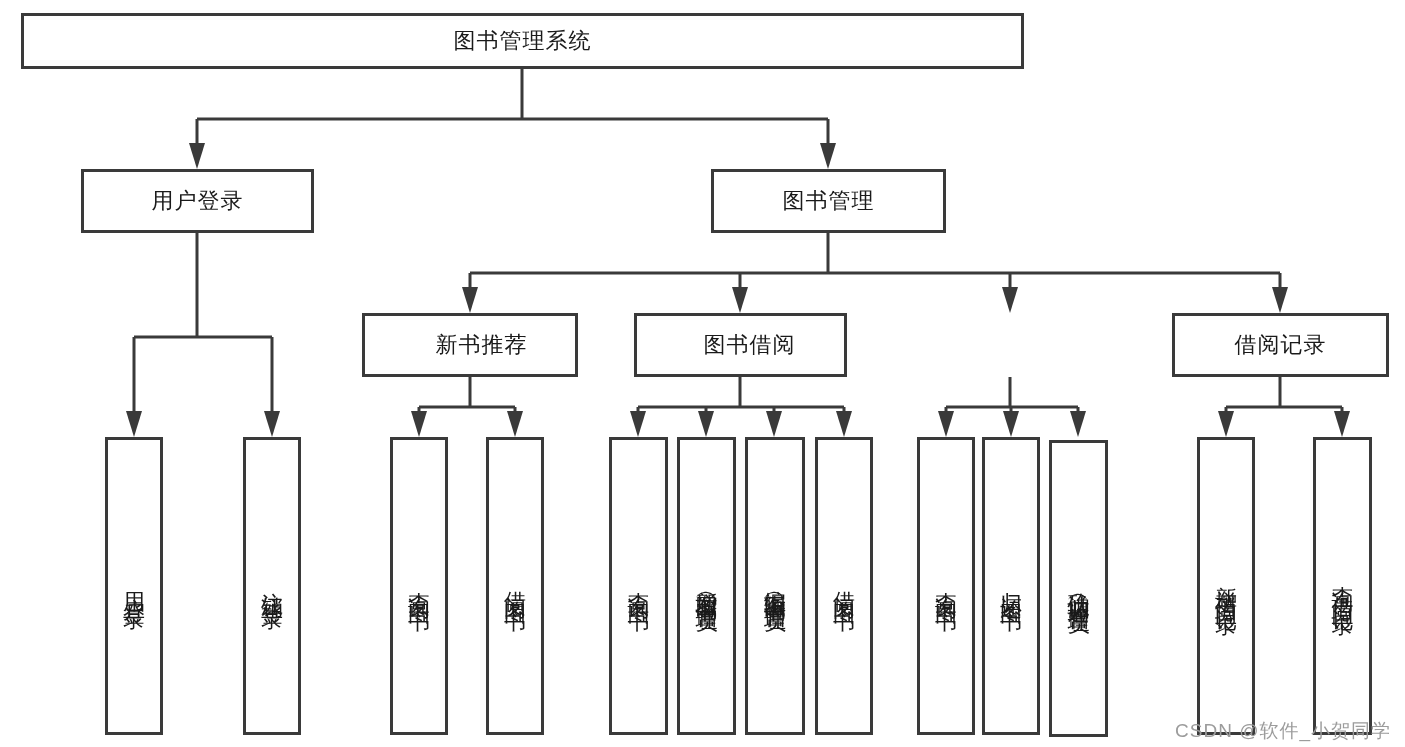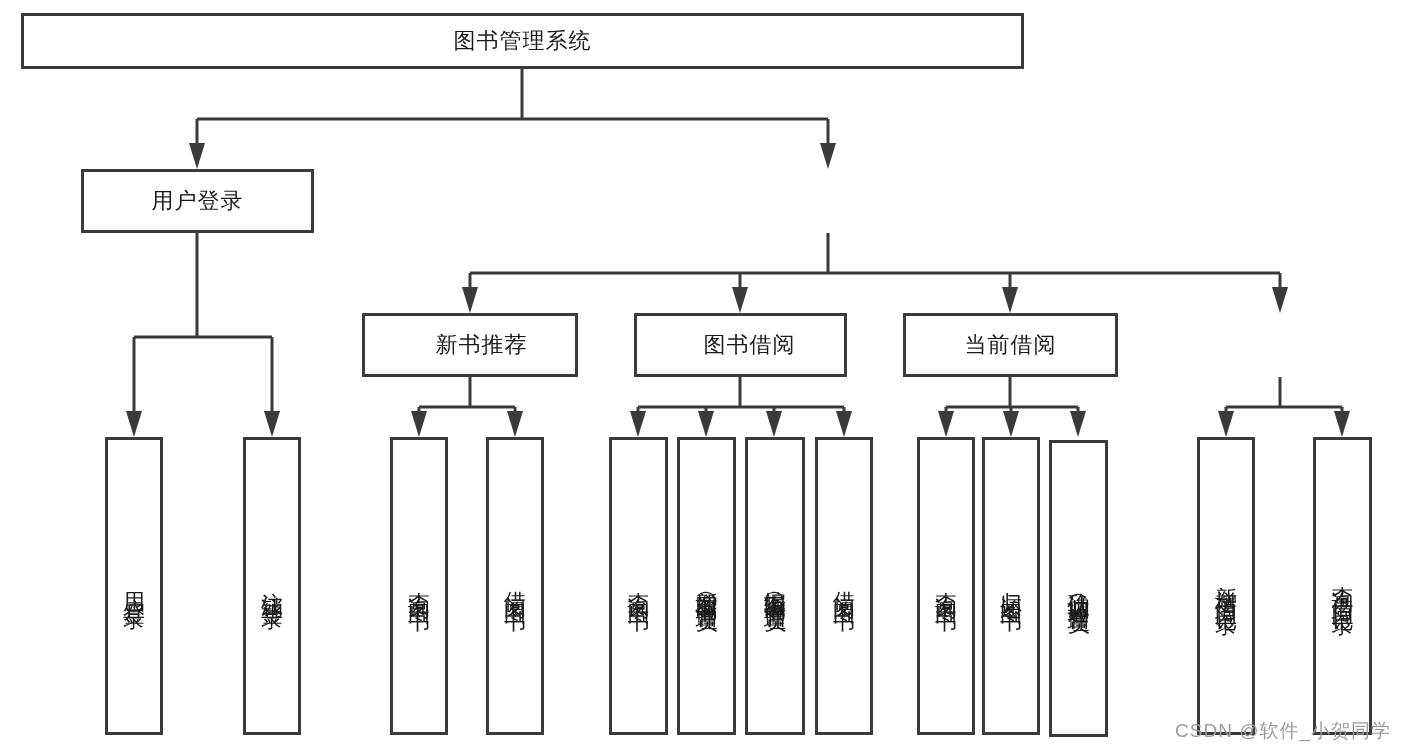--- a/index.html
+++ b/index.html
@@ -100,24 +100,25 @@
     <polygon points="1070,411 1086,411 1078,437"></polygon>
 
     <path d="M1280,377 L1280,407 M1226,407 L1342,407 M1226,407 L1226,412 M1342,407 L1342,412"></path>
     <polygon points="1218,411 1234,411 1226,437"></polygon>
     <polygon points="1334,411 1350,411 1342,437"></polygon>
   </svg>
 
   <div class="node h" style="left:21px; top:13px; width:1003px; height:56px;">图书管理系统</div>
 
   <div class="node h" style="left:81px; top:169px; width:233px; height:64px;">用户登录</div>
+  <div class="node h" style="left:711px; top:169px; width:235px; height:64px;">图书管理</div>
 
   <div class="node h" style="left:362px; top:313px; width:216px; height:64px;padding-left:23px;">新书推荐</div>
   <div class="node h" style="left:634px; top:313px; width:213px; height:64px;padding-left:18px;">图书借阅</div>
-  <div class="node h" style="left:903px; top:313px; width:215px; height:64px;">当前借阅</div>
+  <div class="node h" style="left:1172px; top:313px; width:217px; height:64px;">借阅记录</div>
 
   <div class="node v" style="left:105px; top:437px; width:58px; height:298px;">用户登录</div>
   <div class="node v" style="left:243px; top:437px; width:58px; height:298px;">注销登录</div>
 
   <div class="node v" style="left:390px; top:437px; width:58px; height:298px;">查询图书</div>
   <div class="node v" style="left:486px; top:437px; width:58px; height:298px;">借阅图书</div>
 
   <div class="node v" style="left:609px; top:437px; width:59px; height:298px;">查询图书</div>
   <div class="node v long" style="left:677px; top:437px; width:59px; height:298px;">新增图书（管理员）</div>
   <div class="node v long" style="left:745px; top:437px; width:60px; height:298px;">编辑图书（管理员）</div>

